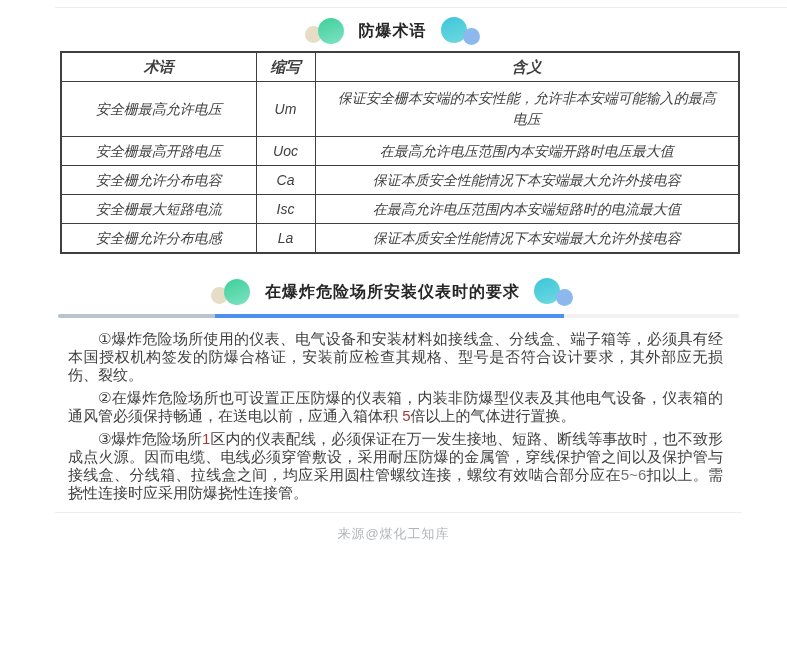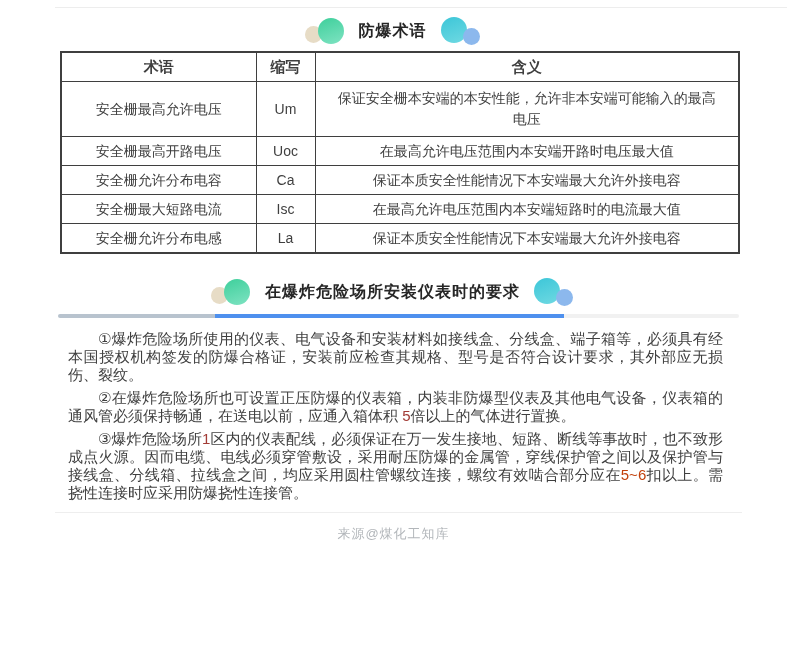--- a/index.html
+++ b/index.html
@@ -46,20 +46,21 @@
                background: linear-gradient(160deg, #3cc6d8, #6fd9e2); }
   .dot-blue  { left: 22px; top: 12px; width: 17px; height: 17px; background: #8cb8ed; }
   
   .terms-table {
     margin: 5px 0 0 60px;
     border-collapse: collapse;
     width: 678px;
     table-layout: fixed;
     font-size: 14px;
     color: #3f3f3f;
+    font-style: italic;
   }
   .terms-table, .terms-table th, .terms-table td {
     border: 1px solid #3f3f3f;
   }
   .terms-table { border-width: 2px; }
   .terms-table th {
     font-size: 15px;
     font-weight: bold;
     height: 26px;
     padding: 1px 4px;
@@ -90,21 +91,21 @@
     margin: 12px 64px 0 68px;
     font-size: 15px;
     line-height: 18px;
     text-align: justify;
   }
   .body-text p {
     margin: 0 0 5px 0;
     text-indent: 2em;
   }
   .hl-red  { color: #a23b35; }
-  .hl-blue { color: #c2410c; }
+  .hl-blue { color: #737373; }
   
   .bottom-line {
     margin: 10px 45px 0 55px;
     border-top: 1px solid #eeeeee;
   }
   .footer {
     margin-top: 12px;
     text-align: center;
     font-size: 13px;
     color: #b2b6ba;

